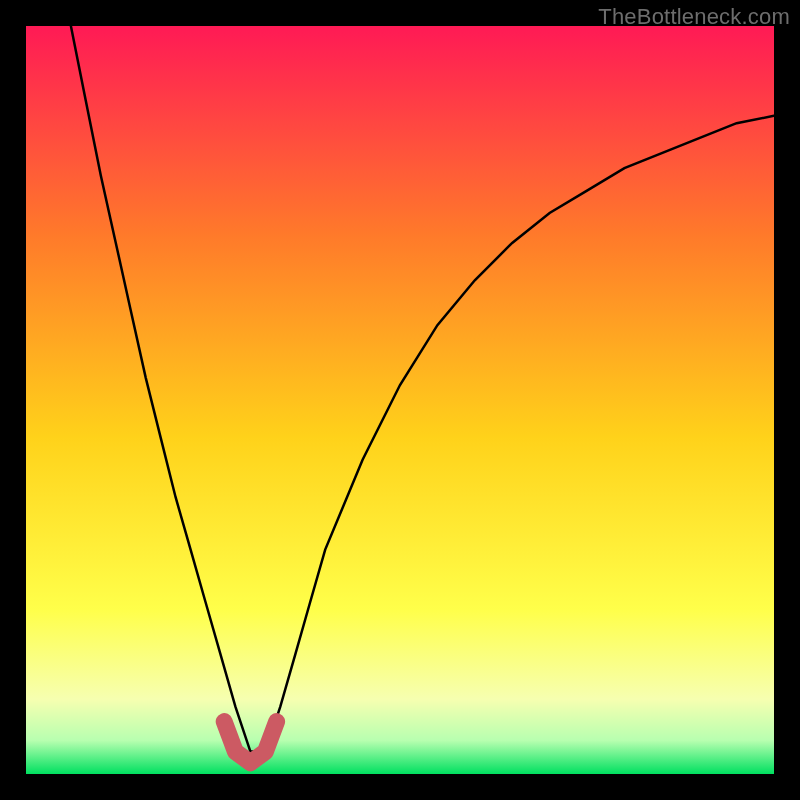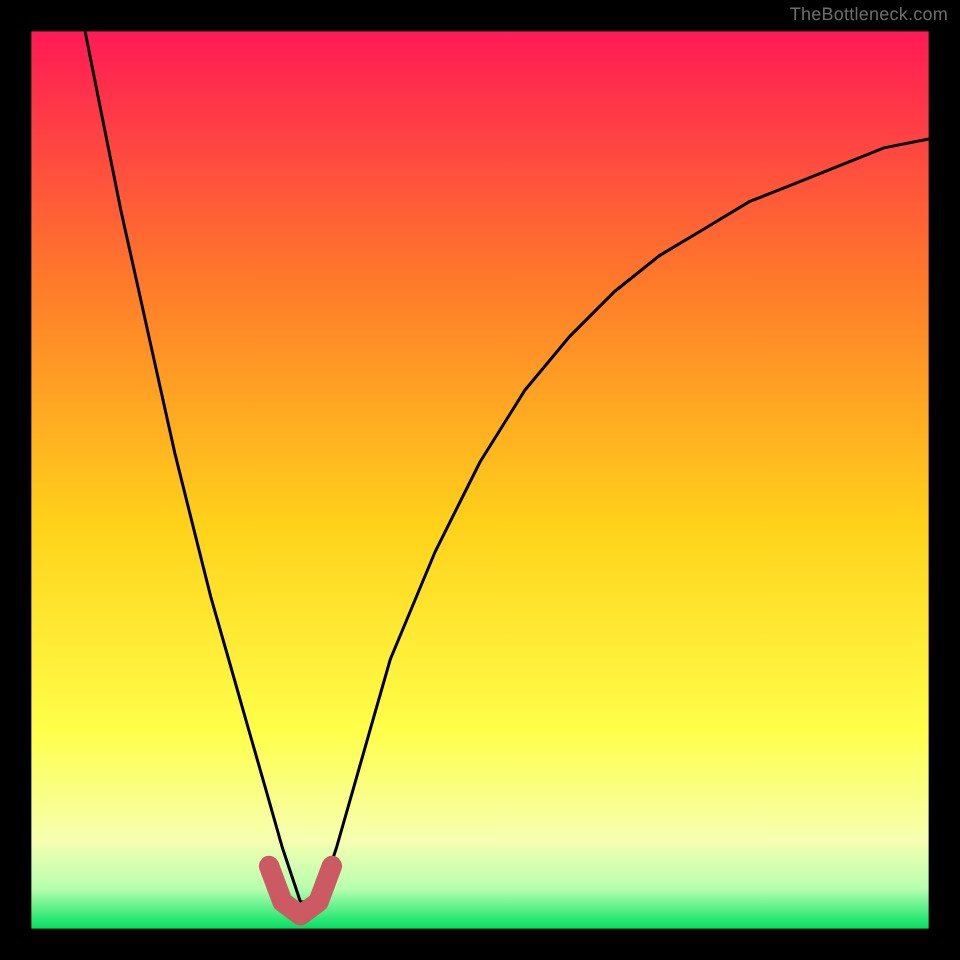--- a/index.html
+++ b/index.html
@@ -24,21 +24,21 @@
     left: 26px;
     top: 26px;
     width: 748px;
     height: 748px;
   }
   .watermark {
     position: absolute;
     top: 4px;
     right: 10px;
     color: #6d6d6d;
-    font-size: 15px;
+    font-size: 22px;
     font-weight: 400;
     letter-spacing: 0.2px;
     user-select: none;
   }
 </style>
 </head>
 <body>
 
 <div class="frame">
 

